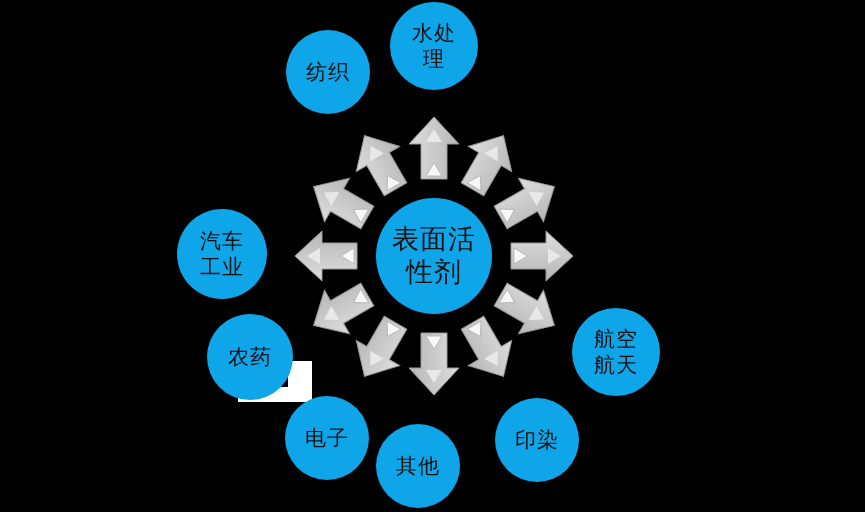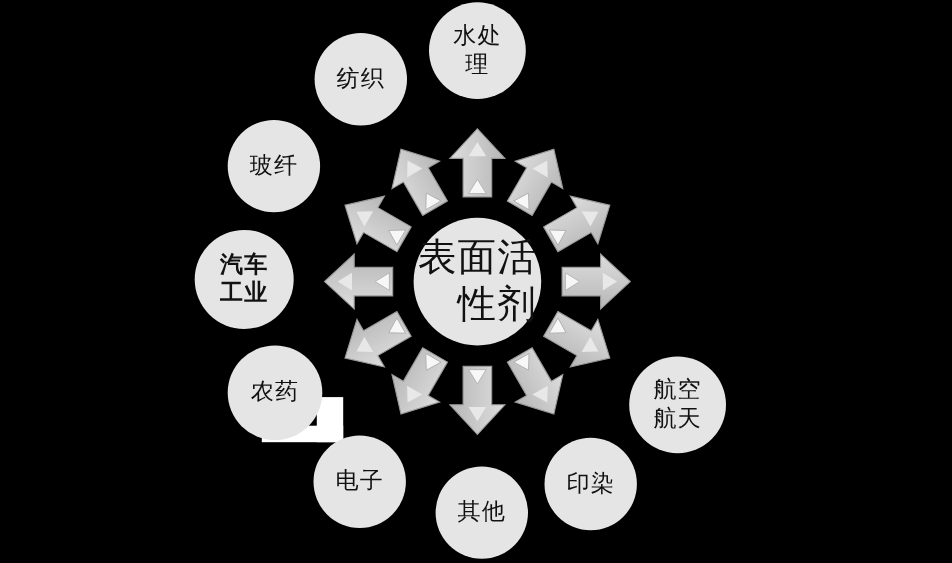--- a/index.html
+++ b/index.html
@@ -6,43 +6,43 @@
   .stage{
     position:relative;
     width:865px;height:512px;
     background:#000000;
     overflow:hidden;
     font-family:"Liberation Sans", sans-serif;
   }
   .arrows{position:absolute;left:0;top:0;}
   .node{
     position:absolute;
-    background:#e5e5e5;
+    background:#0ea5e9;
     border-radius:50%;
     display:flex;align-items:center;justify-content:center;
     text-align:center;
     color:#111111;
     font-size:21px;
     line-height:1.22;
     letter-spacing:1px;
   }
   .node span{white-space:pre-line;}
-  .n-center{left:376px;top:198px;width:116px;height:116px;font-size:35px;text-align:right;}
+  .n-center{left:376px;top:198px;width:116px;height:116px;font-size:27px;}
   .n-water{left:390px;top:2px;width:88px;height:88px;}
   .n-textile{left:286px;top:30px;width:84px;height:84px;}
   .n-coating{left:497px;top:30px;width:84px;height:84px;}
   .n-glass{left:207px;top:109px;width:84px;height:84px;}
   .n-construction{left:574px;top:107px;width:84px;height:84px;}
-  .n-auto{left:177px;top:209px;width:90px;height:90px;font-weight:bold;}
+  .n-auto{left:177px;top:209px;width:90px;height:90px;}
   .n-daily{left:601px;top:213px;width:84px;height:84px;}
   .n-pesticide{left:207px;top:314px;width:86px;height:86px;text-align:right;}
-  .n-aerospace{left:572px;top:324px;width:88px;height:88px;}
+  .n-aerospace{left:572px;top:308px;width:88px;height:88px;}
   .n-electronics{left:285px;top:396px;width:84px;height:84px;}
   .n-printing{left:495px;top:398px;width:84px;height:84px;align-items:center;}
-  .n-other{left:396px;top:424px;width:84px;height:84px;}
+  .n-other{left:376px;top:424px;width:84px;height:84px;}
   
   .callout-tail{position:absolute;background:#ffffff;}
   .callout-tail-vertical{left:288px;top:361px;width:24px;height:41px;}
   .callout-tail-horizontal{left:238px;top:387px;width:74px;height:15px;}
 </style>
 </head>
 <body>
 
 <div class="stage">
 
@@ -80,23 +80,20 @@
 性剂</span>
   </div>
 
   <div class="node n-water">
     <span>水处
 理</span>
   </div>
   <div class="node n-textile">
     <span>纺织</span>
   </div>
-  <div class="node n-glass">
-    <span>玻纤</span>
-  </div>
   <div class="node n-auto">
     <span>汽车
 工业</span>
   </div>
   <div class="node n-pesticide">
     <span>农药</span>
   </div>
   <div class="node n-aerospace">
     <span>航空
 航天</span>

